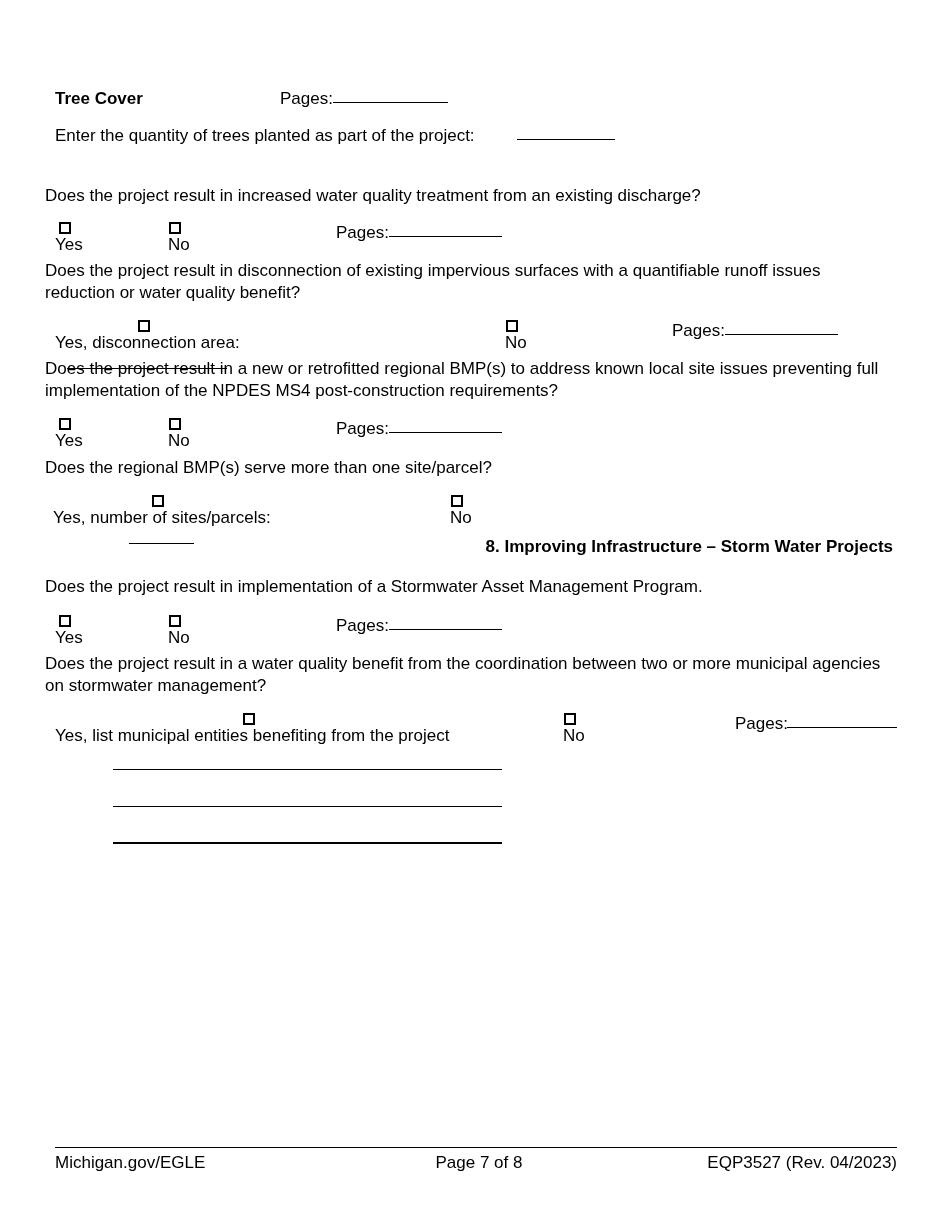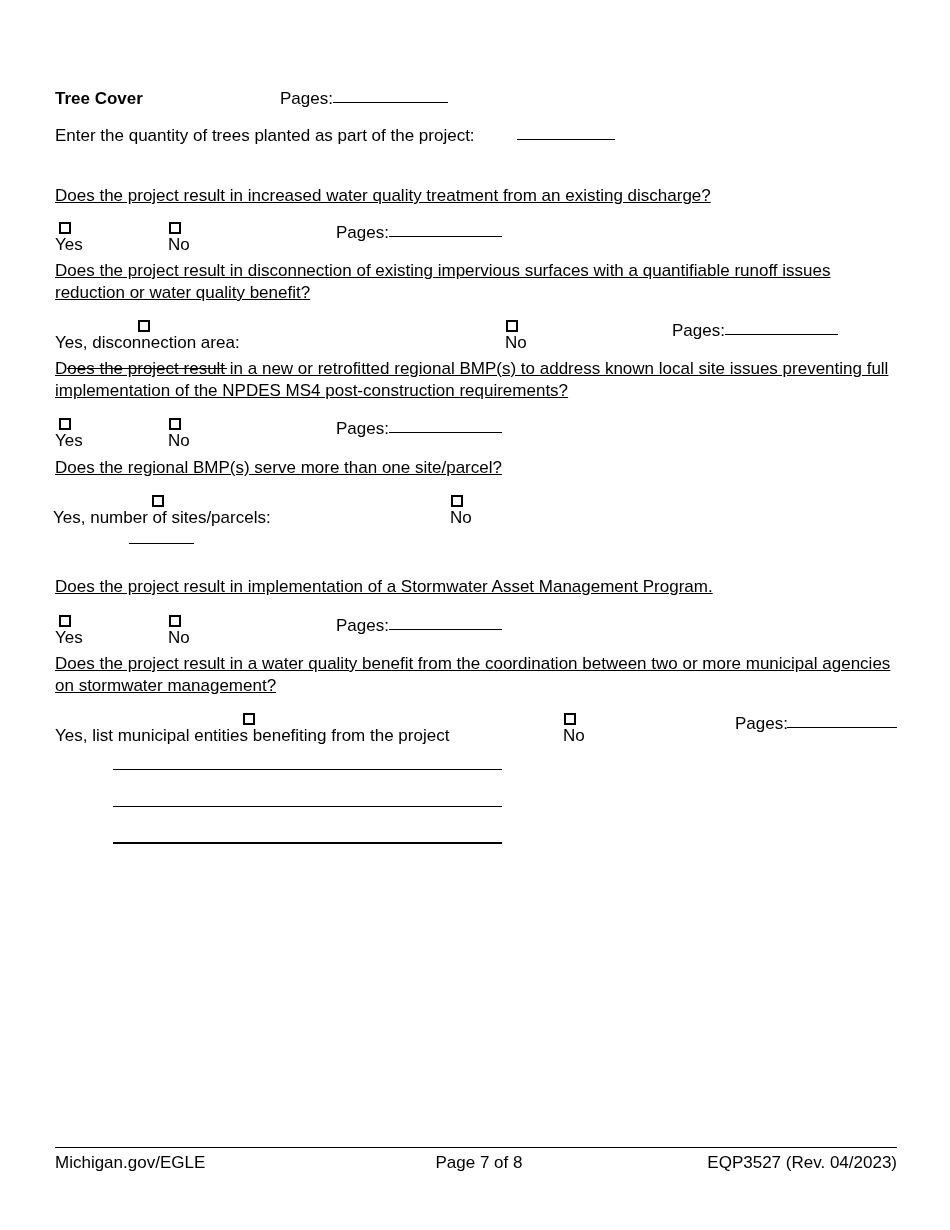--- a/index.html
+++ b/index.html
@@ -9,21 +9,21 @@
     height: 1230px;
     background: #ffffff;
     font-family: "Liberation Sans", "DejaVu Sans", sans-serif;
     font-size: 17px;
     line-height: 22px;
     color: #000000;
     overflow: hidden;
   }
   .row { position: absolute; left: 0; width: 100%; height: 24px; }
   .abs { position: absolute; white-space: nowrap; }
-  .qtext { position: absolute; left: 55px; width: 848px; text-decoration: underline; }
+  .qtext { position: absolute; left: 45px; width: 848px; }
   .bold { font-weight: bold; text-align: right; }
   .cbrow { display: inline-flex; align-items: center; flex-direction: column; }
   .cb {
     display: inline-block;
     width: 12px; height: 12px;
     border: 2px solid #000;
     box-sizing: border-box;
     margin-right: 7px;
     vertical-align: -1px;
     background: #fff;
@@ -103,20 +103,21 @@
       <span class="cb"></span>
       <span>Yes, number of sites/parcels:</span>
       <span class="blank" style="width:65px"></span>
     </span>
     <span class="abs cbrow" style="left:450px">
       <span class="cb"></span>
       <span>No</span>
     </span>
   </div>
 
+  <div class="qtext bold" style="top:536px">8. Improving Infrastructure – Storm Water Projects</div>
 
   <div class="qtext" style="top:576px">Does the project result in implementation of a Stormwater Asset Management Program.</div>
   <div class="row" style="top:615px">
     <span class="abs cbrow" style="left:55px">
       <span class="cb"></span>
       <span>Yes</span>
     </span>
     <span class="abs cbrow" style="left:168px">
       <span class="cb"></span>
       <span>No</span>

